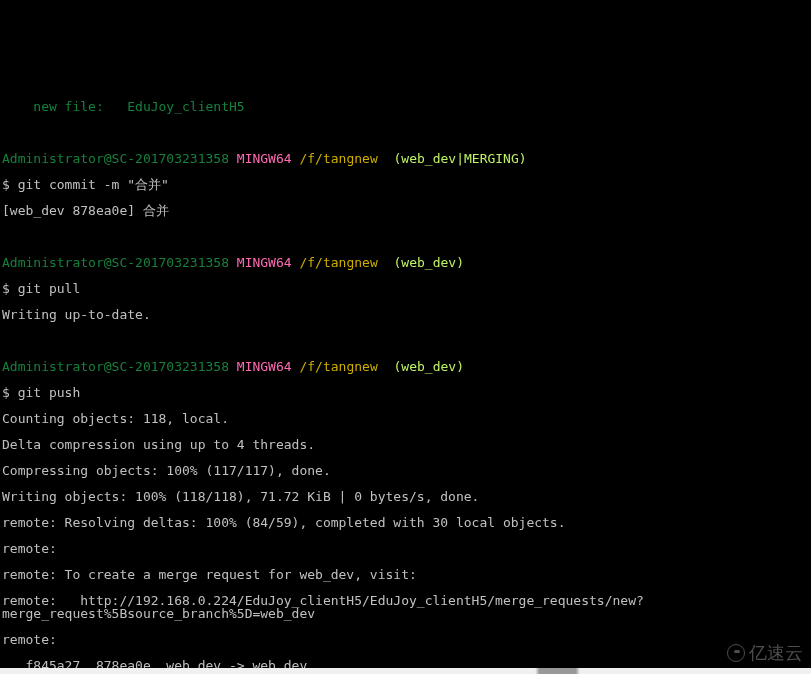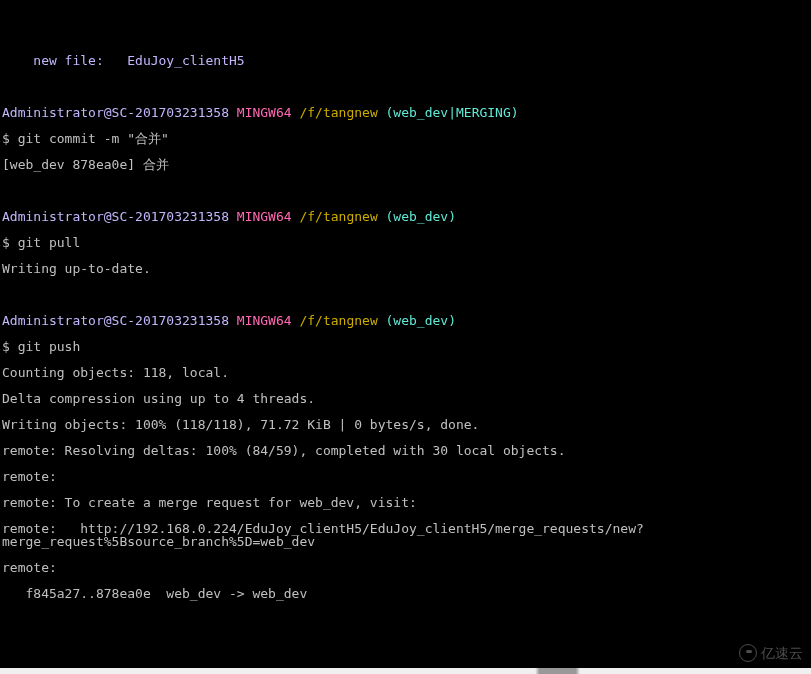--- a/index.html
+++ b/index.html
@@ -18,31 +18,31 @@
       width: 811px;
       height: 674px;
       overflow: hidden;
       position: relative;
     }
     .term-line {
       display: block;
       margin: 0;
       padding: 0;
     }
-    .green { color: #c4b5fd; }
+    .green { color: #15803d; margin-top: 46px; }
     .pink { color: #ff69b4; }
     .gold { color: #cdad00; }
-    .cyan { color: #5eead4; }
+    .cyan { color: #bef264; margin-left: 8px; }
     .gray { color: #c0c0c0; }
     .watermark {
       position: absolute;
       bottom: 12px;
       right: 8px;
       opacity: 0.45;
-      font-size: 14px;
+      font-size: 18px;
       color: #aaa;
       display: flex;
       align-items: center;
       gap: 4px;
     }
     .watermark-icon {
       width: 18px;
       height: 18px;
       border: 1.5px solid #aaa;
       border-radius: 50%;
@@ -80,20 +80,21 @@
 <span class="term-line gray">[web_dev 878ea0e] 合并</span>
 <span class="term-line"> </span>
 <span class="term-line"><span class="green">Administrator@SC-201703231358</span> <span class="pink">MINGW64</span> <span class="gold">/</span><span class="gold">f/tangnew</span> <span class="cyan">(web_dev)</span></span>
 <span class="term-line gray">$ git pull</span>
 <span class="term-line gray">Writing up-to-date.</span>
 <span class="term-line"> </span>
 <span class="term-line"><span class="green">Administrator@SC-201703231358</span> <span class="pink">MINGW64</span> <span class="gold">/</span><span class="gold">f/tangnew</span> <span class="cyan">(web_dev)</span></span>
 <span class="term-line gray">$ git push</span>
 <span class="term-line gray">Counting objects: 118, local.</span>
 <span class="term-line gray">Delta compression using up to 4 threads.</span>
+<span class="term-line gray">Compressing objects: 100% (117/117), done.</span>
 <span class="term-line gray">Writing objects: 100% (118/118), 71.72 KiB | 0 bytes/s, done.</span>
 <span class="term-line gray">remote: Resolving deltas: 100% (84/59), completed with 30 local objects.</span>
 <span class="term-line gray">remote:</span>
 <span class="term-line gray">remote: To create a merge request for web_dev, visit:</span>
 <span class="term-line gray">remote:   http://192.168.0.224/EduJoy_clientH5/EduJoy_clientH5/merge_requests/new?merge_request%5Bsource_branch%5D=web_dev</span>
 <span class="term-line gray">remote:</span>
 <span class="term-line gray">   f845a27..878ea0e  web_dev -&gt; web_dev</span>
 
 
 

